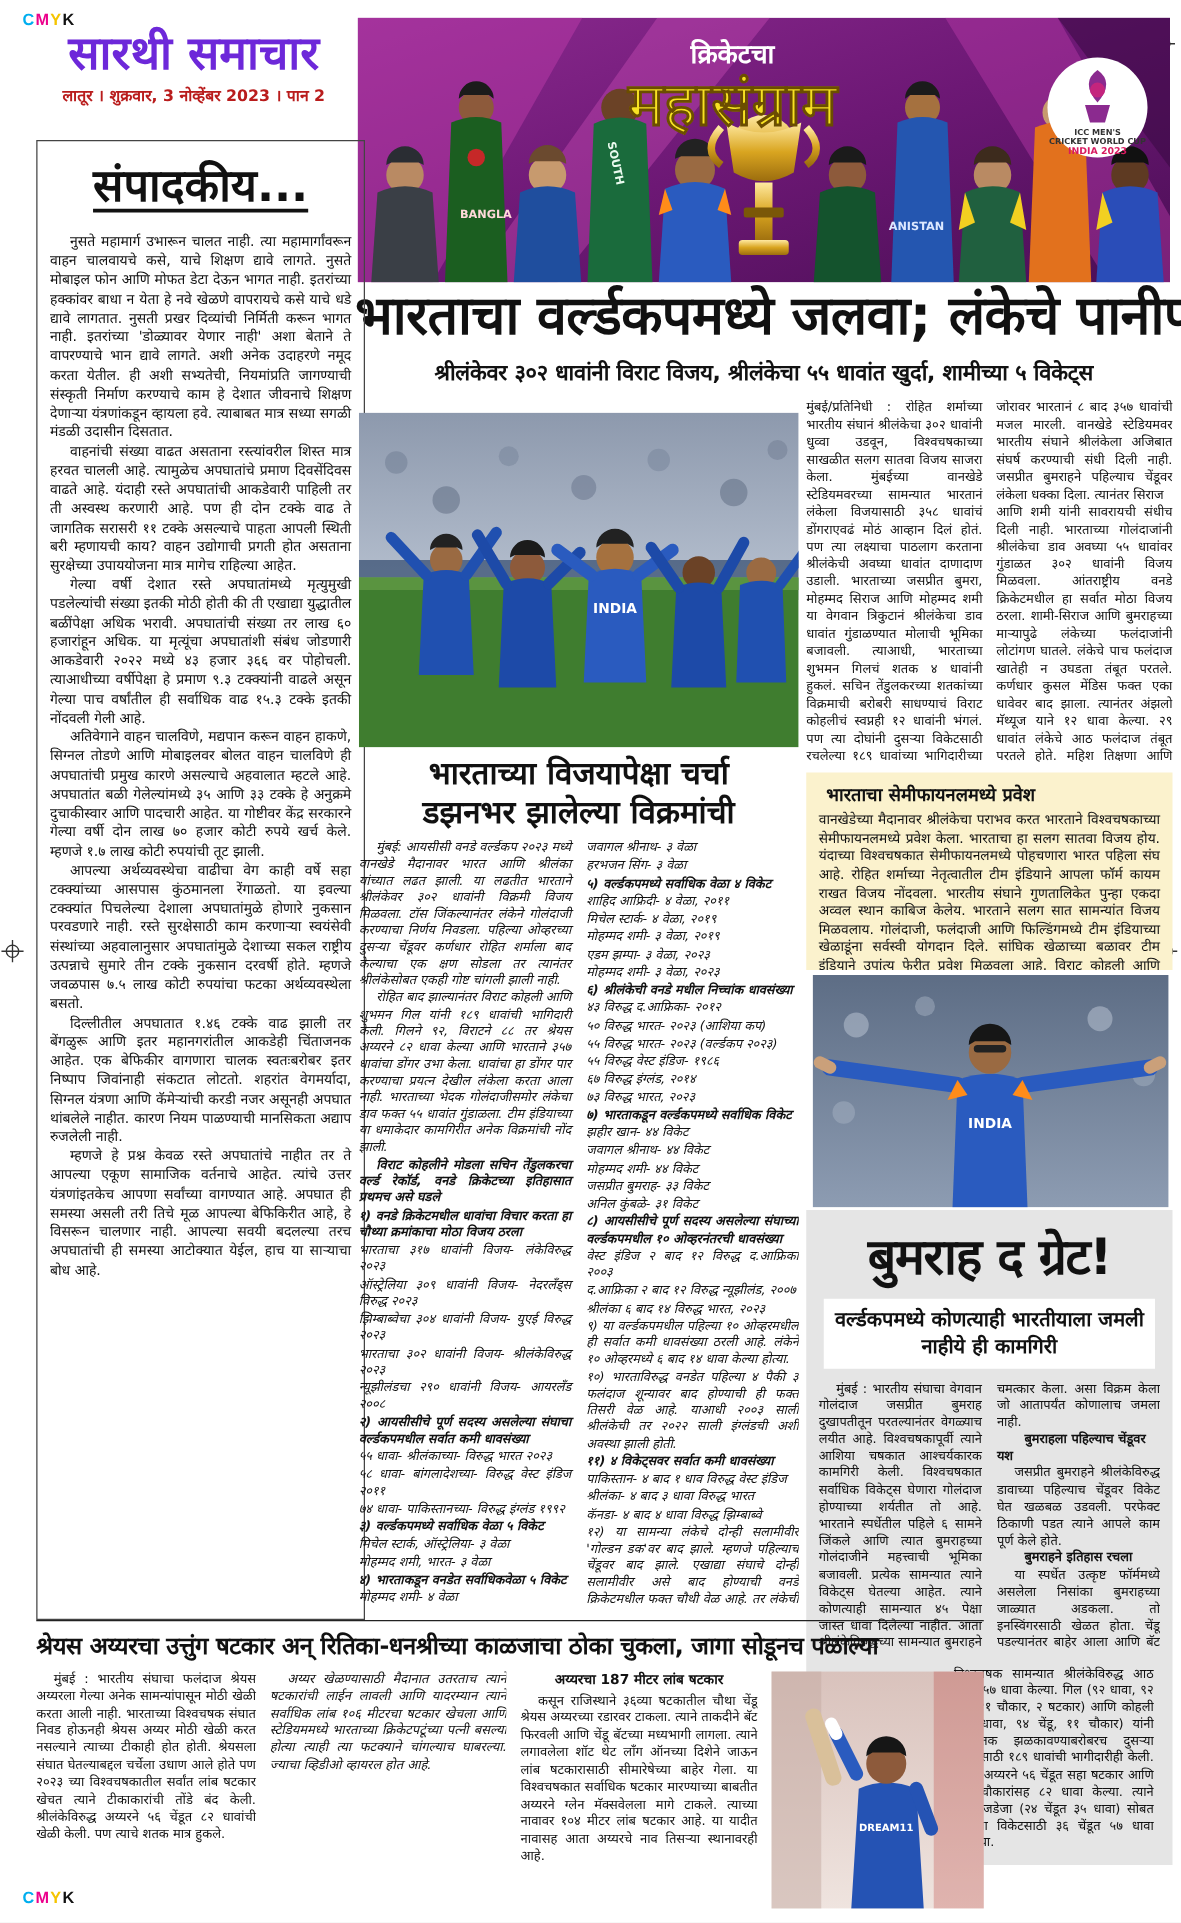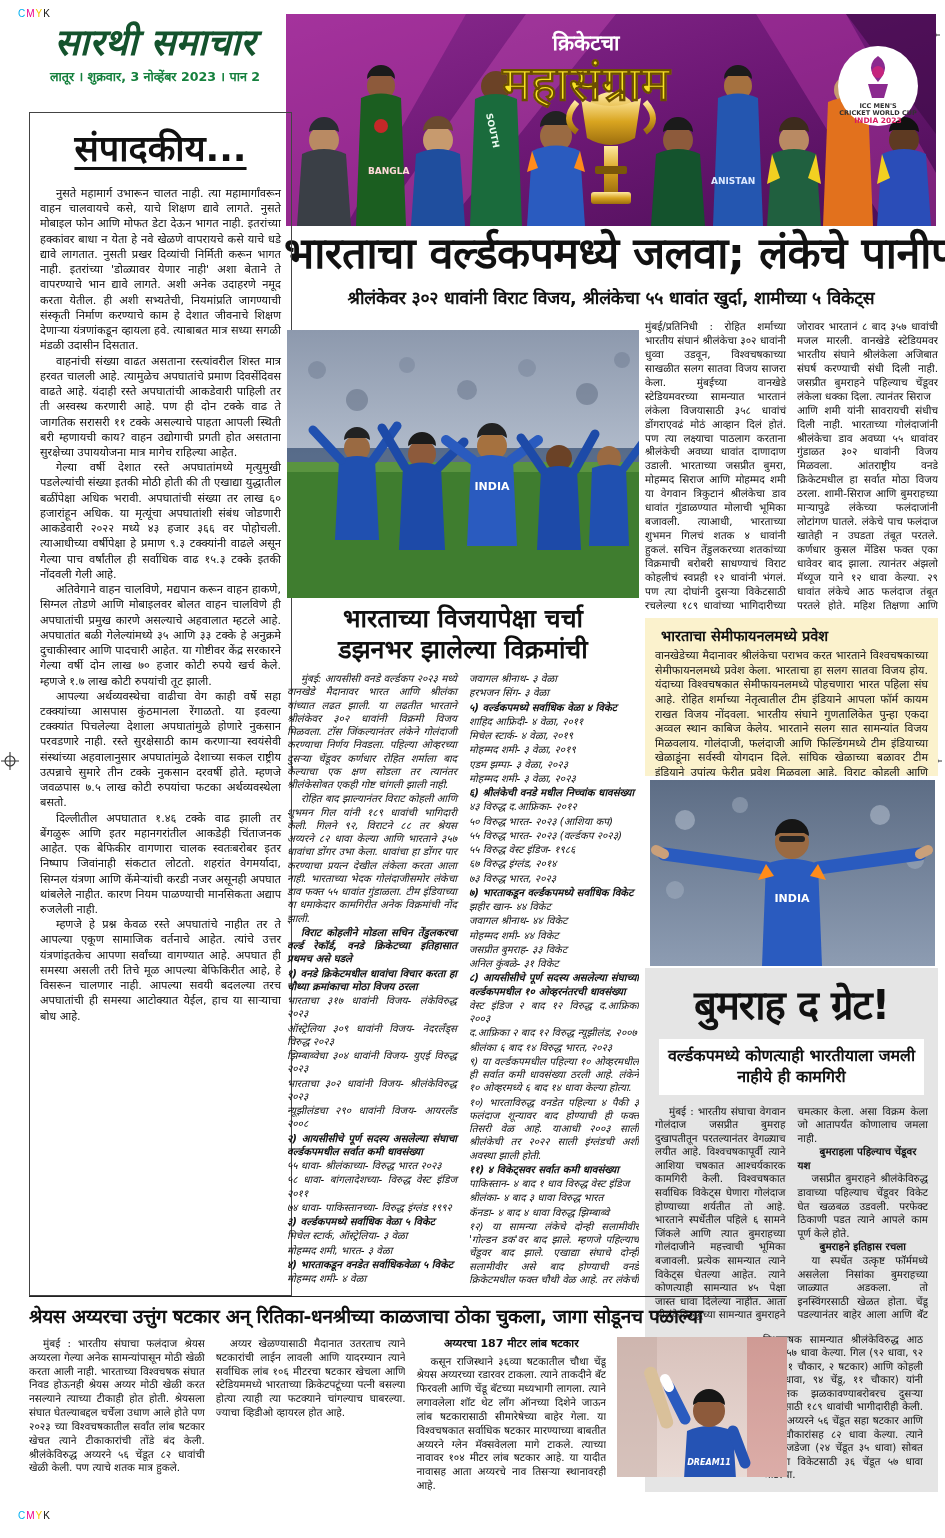--- a/index.html
+++ b/index.html
@@ -1,25 +1,25 @@
 <!DOCTYPE html>
 <html><head>
 <meta charset="utf-8">
 <style>
   html,body{margin:0;padding:0;background:#f2f2f2;}
   #page{position:relative;width:945px;height:1538px;background:#ffffff;margin:0 auto;
         font-family:"DejaVu Sans","Liberation Sans",sans-serif;color:#111;overflow:hidden;}
   
-  .cmyk{position:absolute;font-size:10px;font-weight:normal;letter-spacing:1px;font-family:"Liberation Sans",sans-serif;}
+  .cmyk{position:absolute;font-size:13px;font-weight:bold;letter-spacing:1px;font-family:"Liberation Sans",sans-serif;}
   .cmyk .c{color:#00aeef}.cmyk .m{color:#ec008c}.cmyk .y{color:#f5c400}.cmyk .k{color:#111}
   .reg{position:absolute;width:18px;height:18px;}
   
   .masthead{position:absolute;left:28px;top:24px;width:254px;text-align:center;}
-  .masthead h1{margin:0;font-size:37px;line-height:1.05;font-weight:900;color:#14532d;font-style:italic;}
-  .masthead .dateline{margin-top:5px;font-size:12.6px;font-weight:800;color:#15803d;}
+  .masthead h1{margin:0;font-size:37px;line-height:1.05;font-weight:900;color:#6d28d9;}
+  .masthead .dateline{margin-top:5px;font-size:12.6px;font-weight:800;color:#b91c1c;}
   
   .banner{position:absolute;left:286px;top:14px;width:650px;height:212px;overflow:hidden;}
   
   .lead-head{position:absolute;left:284px;top:230px;width:654px;text-align:center;}
   .lead-head h2{margin:0;font-size:43px;font-weight:900;letter-spacing:-0.5px;white-space:nowrap;line-height:1.1;}
   .lead-head .sub{margin-top:8px;font-size:17.5px;font-weight:800;white-space:nowrap;letter-spacing:-0.2px;}
   
   .lead-body{position:absolute;left:645px;top:320px;width:293px;height:294px;overflow:hidden;
              column-count:2;column-gap:11px;font-size:10.4px;line-height:1.34;text-align:justify;}
   .lead-body p{margin:0;}
@@ -57,24 +57,24 @@
   .bum-cols p{margin:0;text-indent:14px;}
   .bum-cols p.b{font-weight:900;text-indent:22px;text-align:left;}
   .bum-col3{margin:10px 0 0 108px;width:160px;height:150px;overflow:hidden;
             font-size:10.3px;line-height:1.32;text-align:justify;}
   
   .iyer{position:absolute;left:29px;top:1296px;width:758px;border-top:1.5px solid #222;padding-top:6px;}
   .iyer h3{margin:0 0 8px 0;font-size:19px;font-weight:900;white-space:nowrap;letter-spacing:-0.3px;}
   .iyer .row{display:flex;gap:11px;}
   .iyer .tcol{font-size:10.4px;line-height:1.33;text-align:justify;height:190px;overflow:hidden;}
   .iyer .c1{width:178px;}
-  .iyer .c2{width:192px;}
+  .iyer .c2{width:192px;font-style:italic;}
   .iyer .c3{width:192px;}
   .iyer .c3 .h{font-weight:900;text-align:center;margin:0 0 3px 0;font-size:11px;}
-  .iyer .photo{width:172px;height:140px;overflow:hidden;font-style:italic;}
+  .iyer .photo{width:172px;height:190px;overflow:hidden;}
   .iyer p{margin:0;text-indent:14px;}
 </style>
 </head>
 <body>
 
 <div id="page">
 
   <div class="cmyk" style="left:18px;top:8px;">
     <span class="c">C</span><span class="m">M</span><span class="y">Y</span><span class="k">K</span>
   </div>

